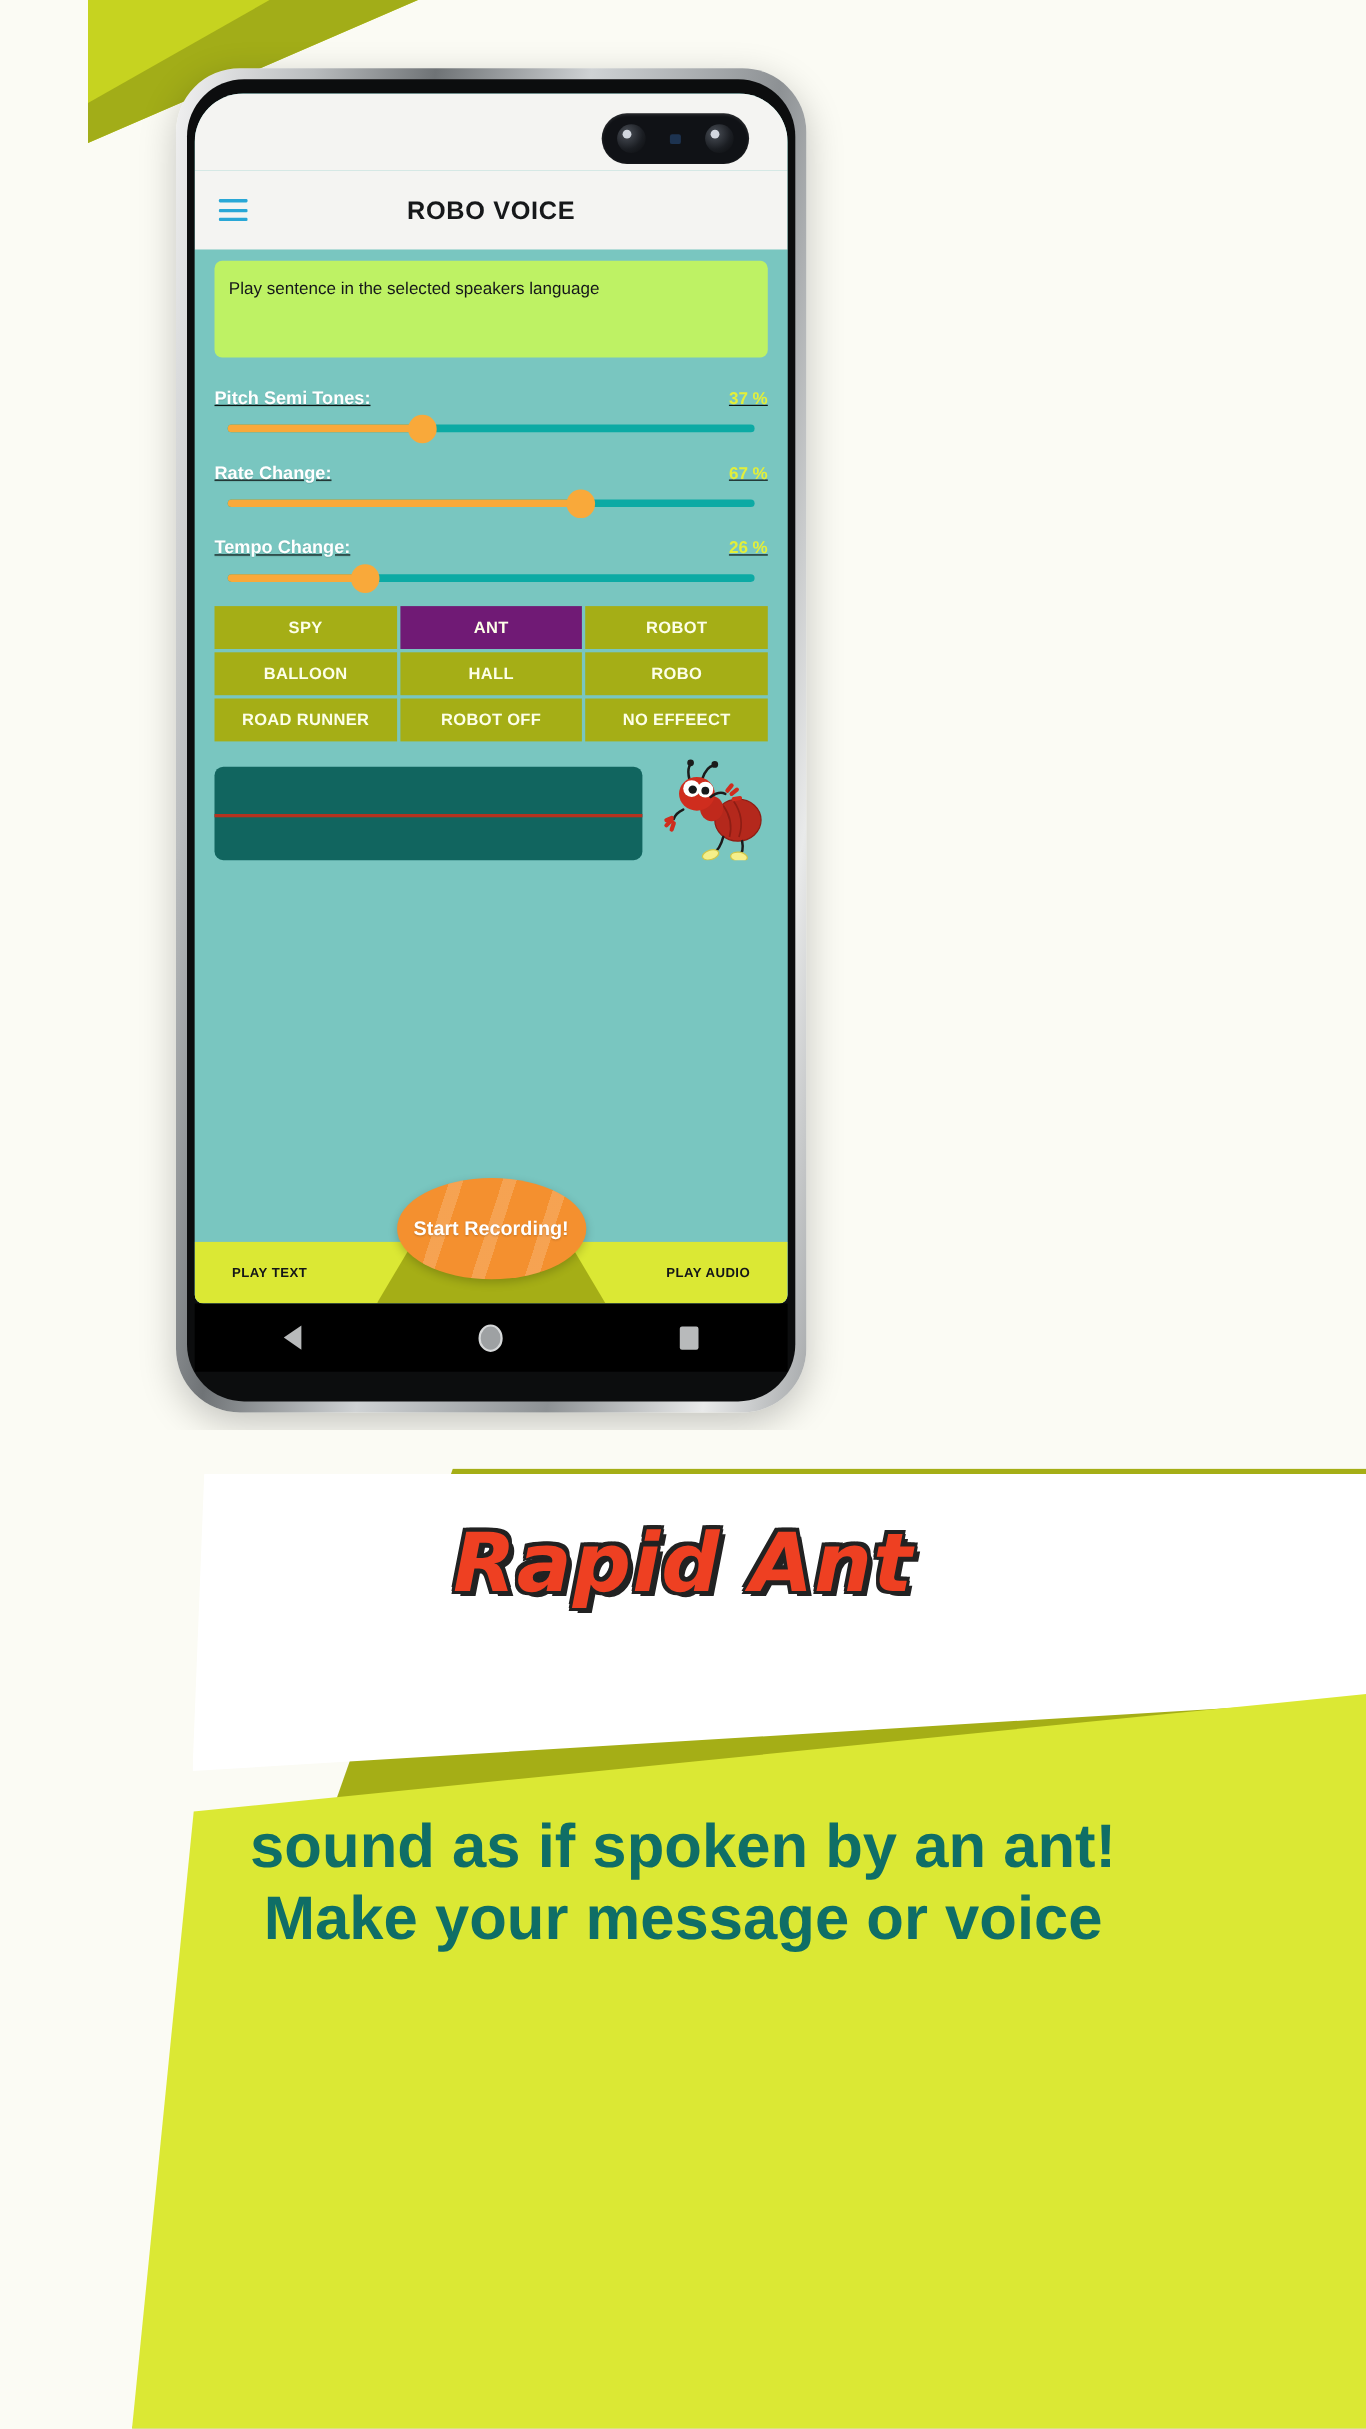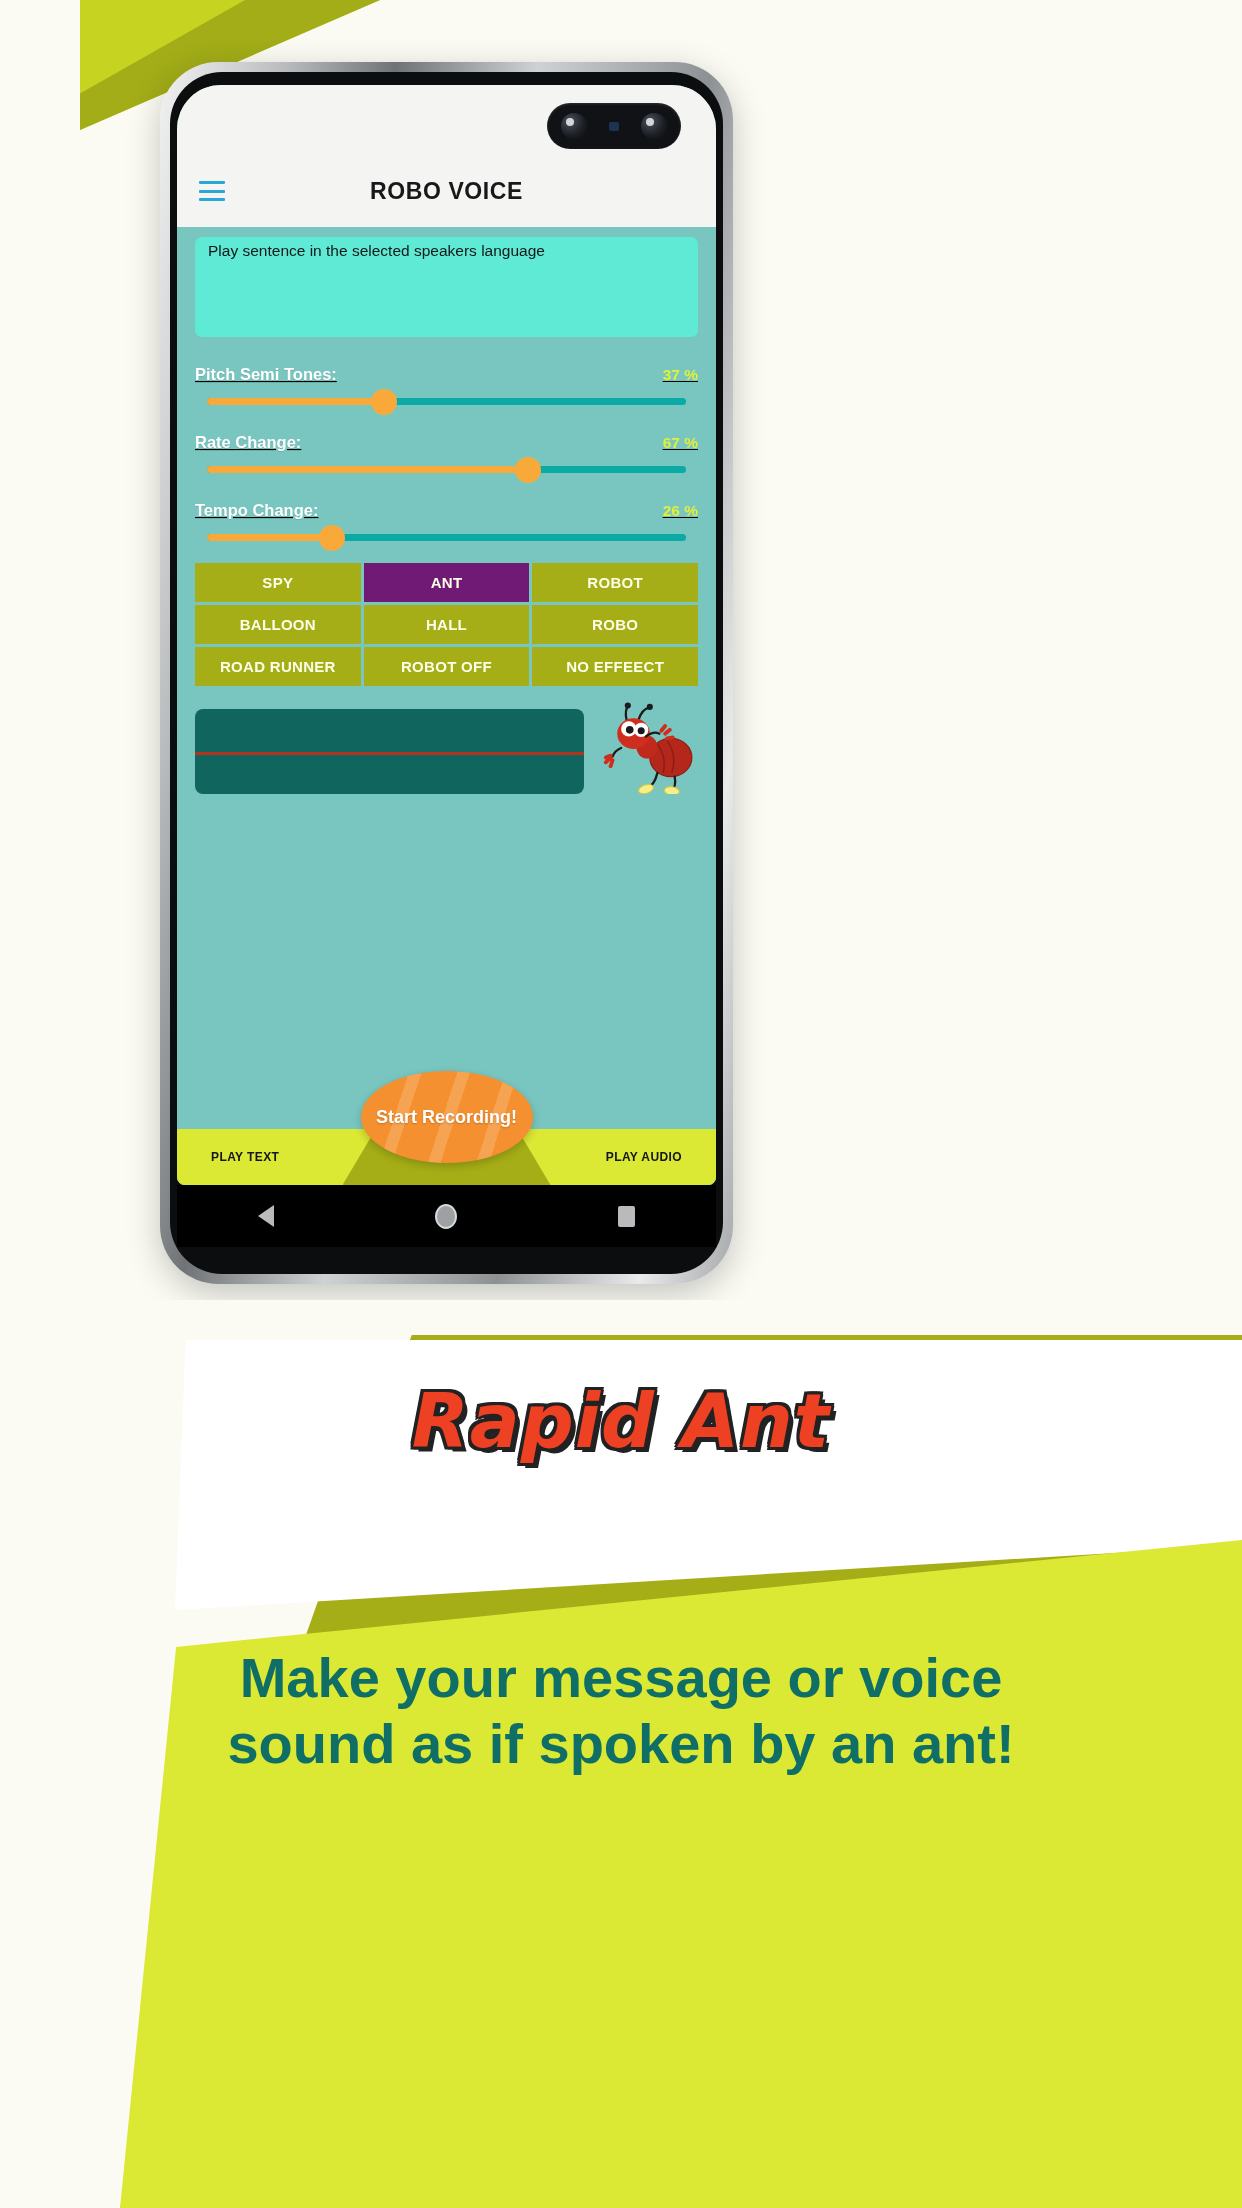--- a/index.html
+++ b/index.html
@@ -100,24 +100,24 @@
 
   
   .app-body {
     background: #79c6c0;
     padding: 10px 18px 0 18px;
     position: relative;
     height: 958px;
   }
 
   .text-input {
-    width: 100%; height: 100px;
-    background: #5eead4;
+    width: 100%; height: 88px;
+    background: #bef264;
     border-radius: 7px;
-    padding: 4px 13px;
+    padding: 16px 13px;
     font-size: 15.5px;
     color: #15171a;
     line-height: 1.3;
   }
 
   .row-lang {
     display: flex; align-items: center; justify-content: space-between;
     margin-top: 21px; height: 42px;
   }
   .label-white {
@@ -443,18 +443,18 @@
     <div class="nav-recent"></div>
   </div>
 
   <div class="promo">
     <div class="promo-white"></div>
     <div class="promo-green-outer"></div>
     <div class="promo-card-white"></div>
     <div class="promo-band"></div>
     <div class="promo-title">Rapid Ant</div>
     <div class="promo-sub">
+      <span>sound as if spoken by an ant!</span>
       <span>Make your message or voice</span>
-      <span>sound as if spoken by an ant!</span>
     </div>
   </div>
 
 </div>
 
 </body></html>

